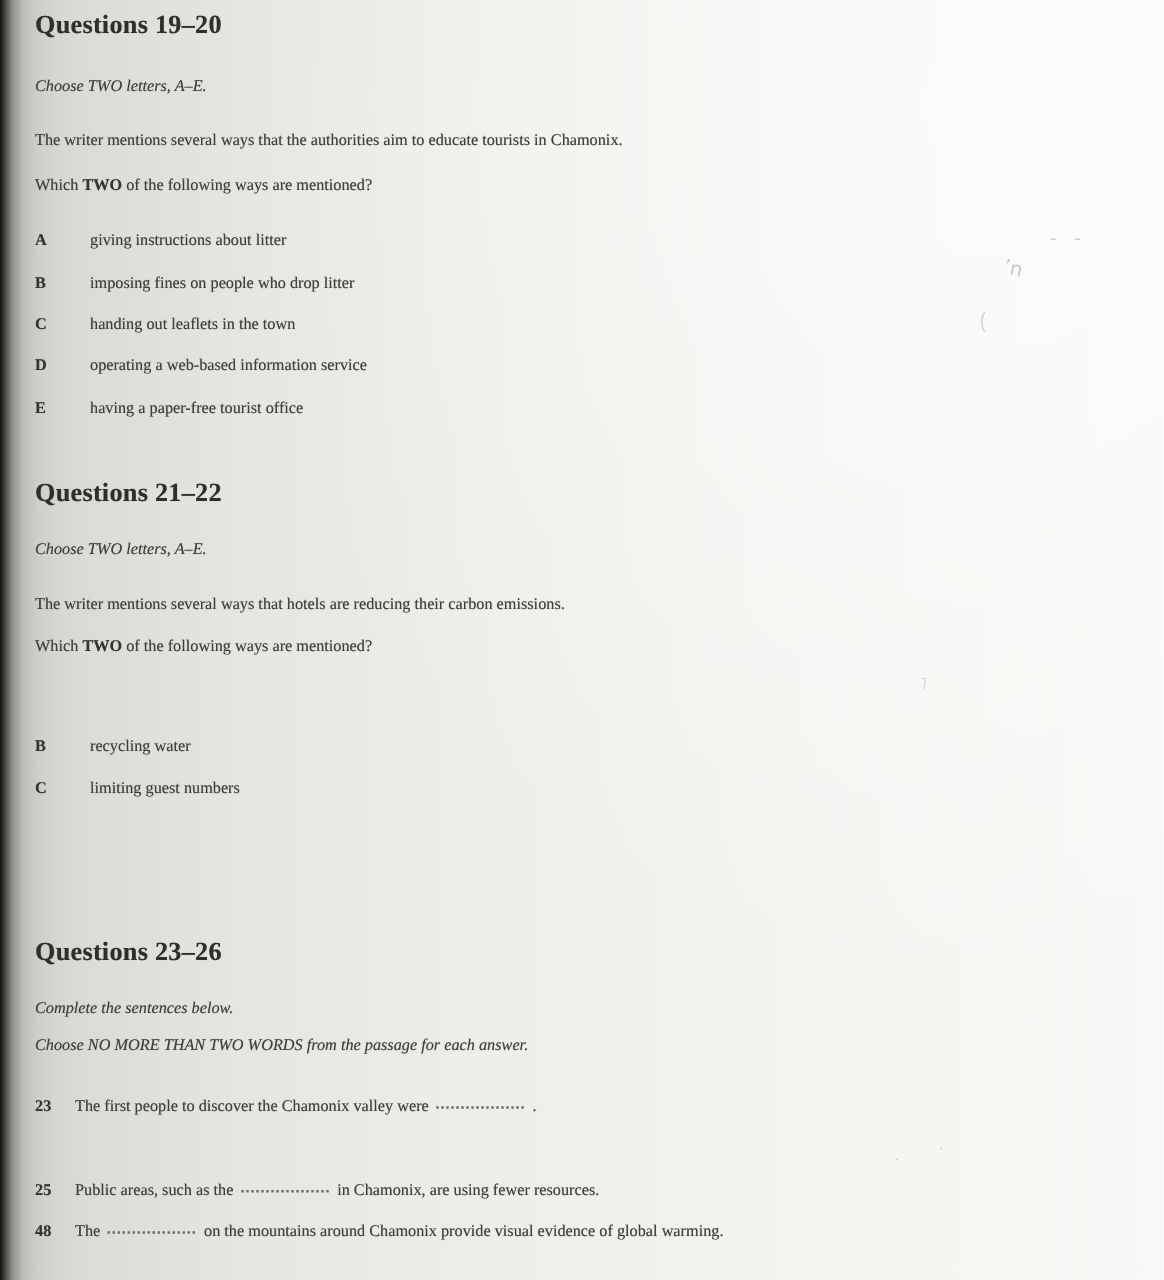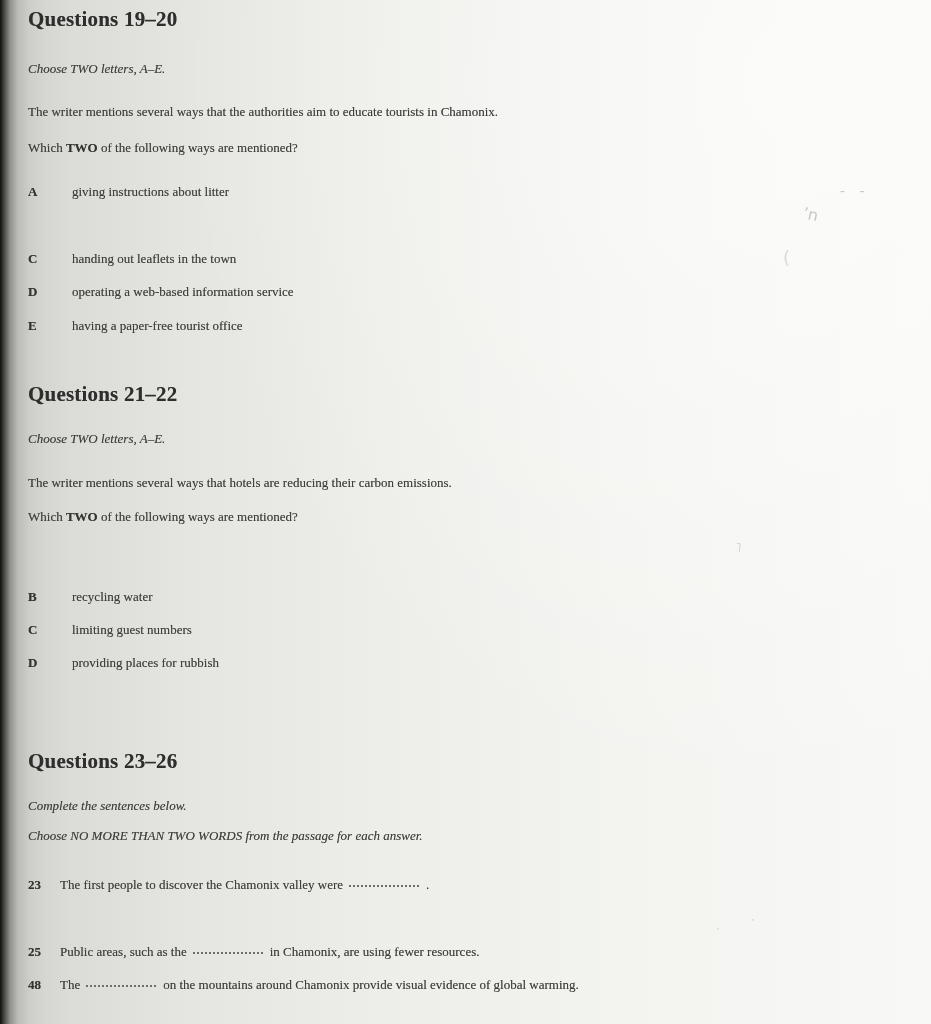--- a/index.html
+++ b/index.html
@@ -43,32 +43,32 @@
 <body>
 
 <div class="page">
 
   <div class="line heading" style="top:6px">Questions 19–20</div>
   <div class="line italic" style="top:56px">Choose TWO letters, A–E.</div>
   <div class="line" style="top:99px">The writer mentions several ways that the authorities aim to educate tourists in Chamonix.</div>
   <div class="line" style="top:135px"><span>Which </span><span class="bold">TWO</span><span> of the following ways are mentioned?</span></div>
 
   <div class="line" style="top:179px"><span class="opt-letter">A</span><span>giving instructions about litter</span></div>
+  <div class="line" style="top:213px"><span class="opt-letter">B</span><span>imposing fines on people who drop litter</span></div>
   <div class="line" style="top:246px"><span class="opt-letter">C</span><span>handing out leaflets in the town</span></div>
   <div class="line" style="top:279px"><span class="opt-letter">D</span><span>operating a web-based information service</span></div>
   <div class="line" style="top:313px"><span class="opt-letter">E</span><span>having a paper-free tourist office</span></div>
 
   <div class="line heading" style="top:381px">Questions 21–22</div>
   <div class="line italic" style="top:426px">Choose TWO letters, A–E.</div>
   <div class="line" style="top:470px">The writer mentions several ways that hotels are reducing their carbon emissions.</div>
   <div class="line" style="top:504px"><span>Which </span><span class="bold">TWO</span><span> of the following ways are mentioned?</span></div>
 
   <div class="line" style="top:617px"><span class="opt-letter">C</span><span>limiting guest numbers</span></div>
   <div class="line" style="top:584px"><span class="opt-letter">B</span><span>recycling water</span></div>
-  <div class="line" style="top:650px"><span class="opt-letter">D</span><span>providing places for rubbish</span></div>
 
   <div class="line heading" style="top:748px">Questions 23–26</div>
   <div class="line italic" style="top:793px">Complete the sentences below.</div>
   <div class="line italic" style="top:823px">Choose NO MORE THAN TWO WORDS from the passage for each answer.</div>
 
   <div class="line" style="top:872px"><span class="sent-num">23</span><span>The first people to discover the Chamonix valley were</span><span class="blank"></span><span>.</span></div>
   <div class="line" style="top:939px"><span class="sent-num">25</span><span>Public areas, such as the</span><span class="blank"></span><span>in Chamonix, are using fewer resources.</span></div>
   <div class="line" style="top:972px"><span class="sent-num">48</span><span>The</span><span class="blank"></span><span>on the mountains around Chamonix provide visual evidence of global warming.</span></div>
 
   <div class="artifact a1">- -</div>

